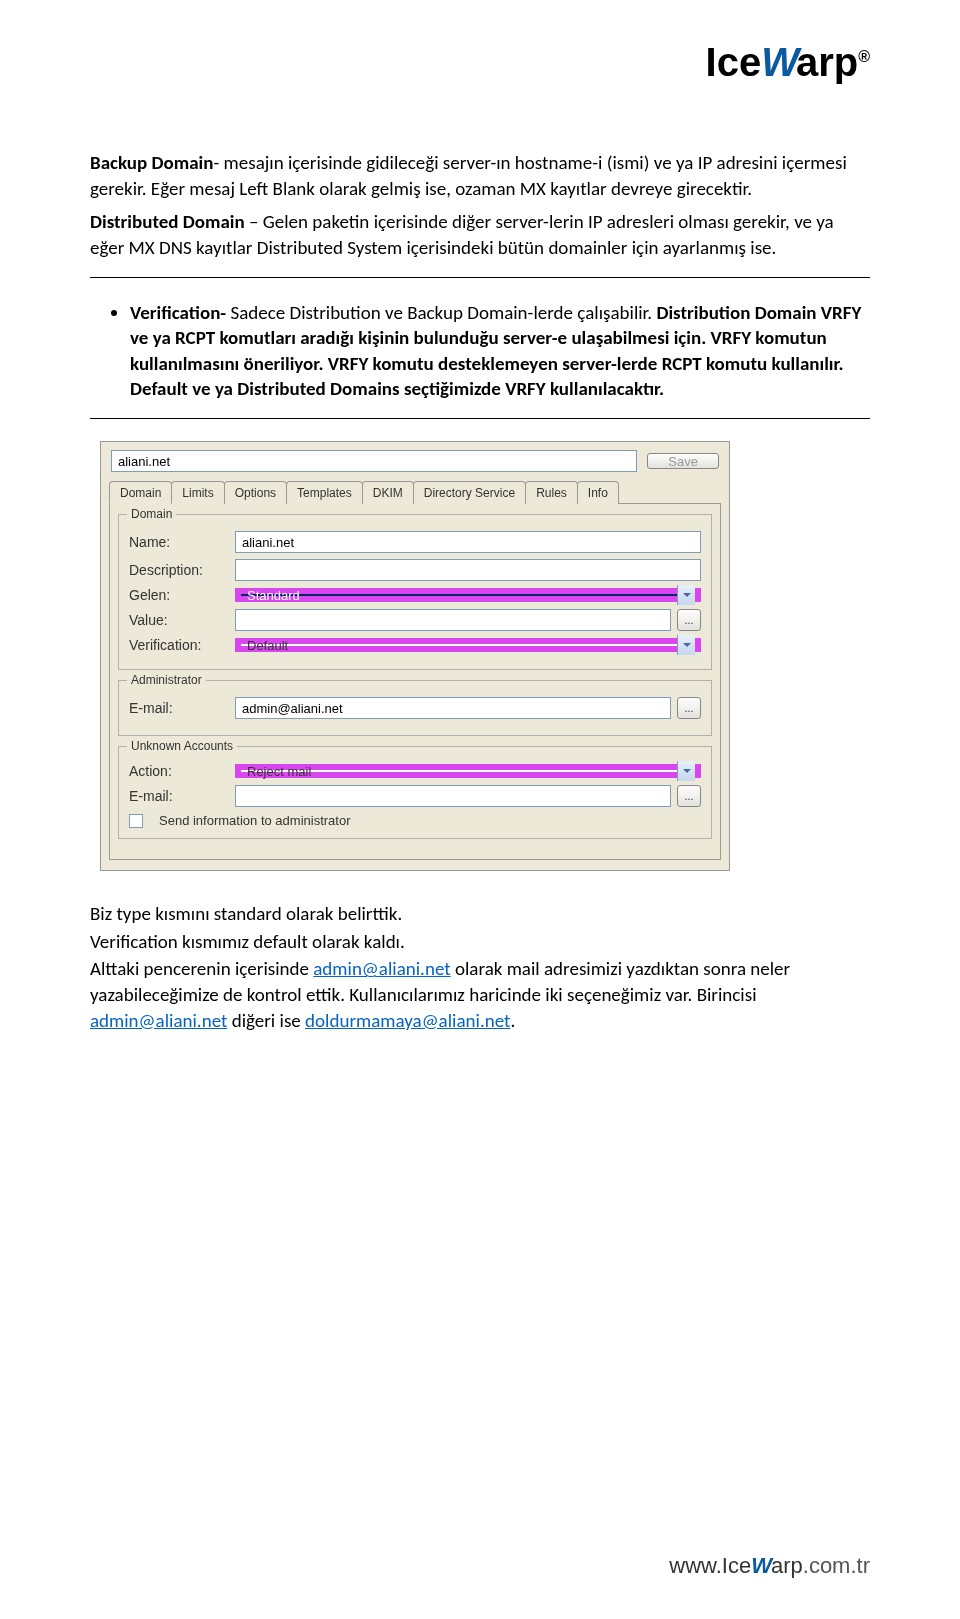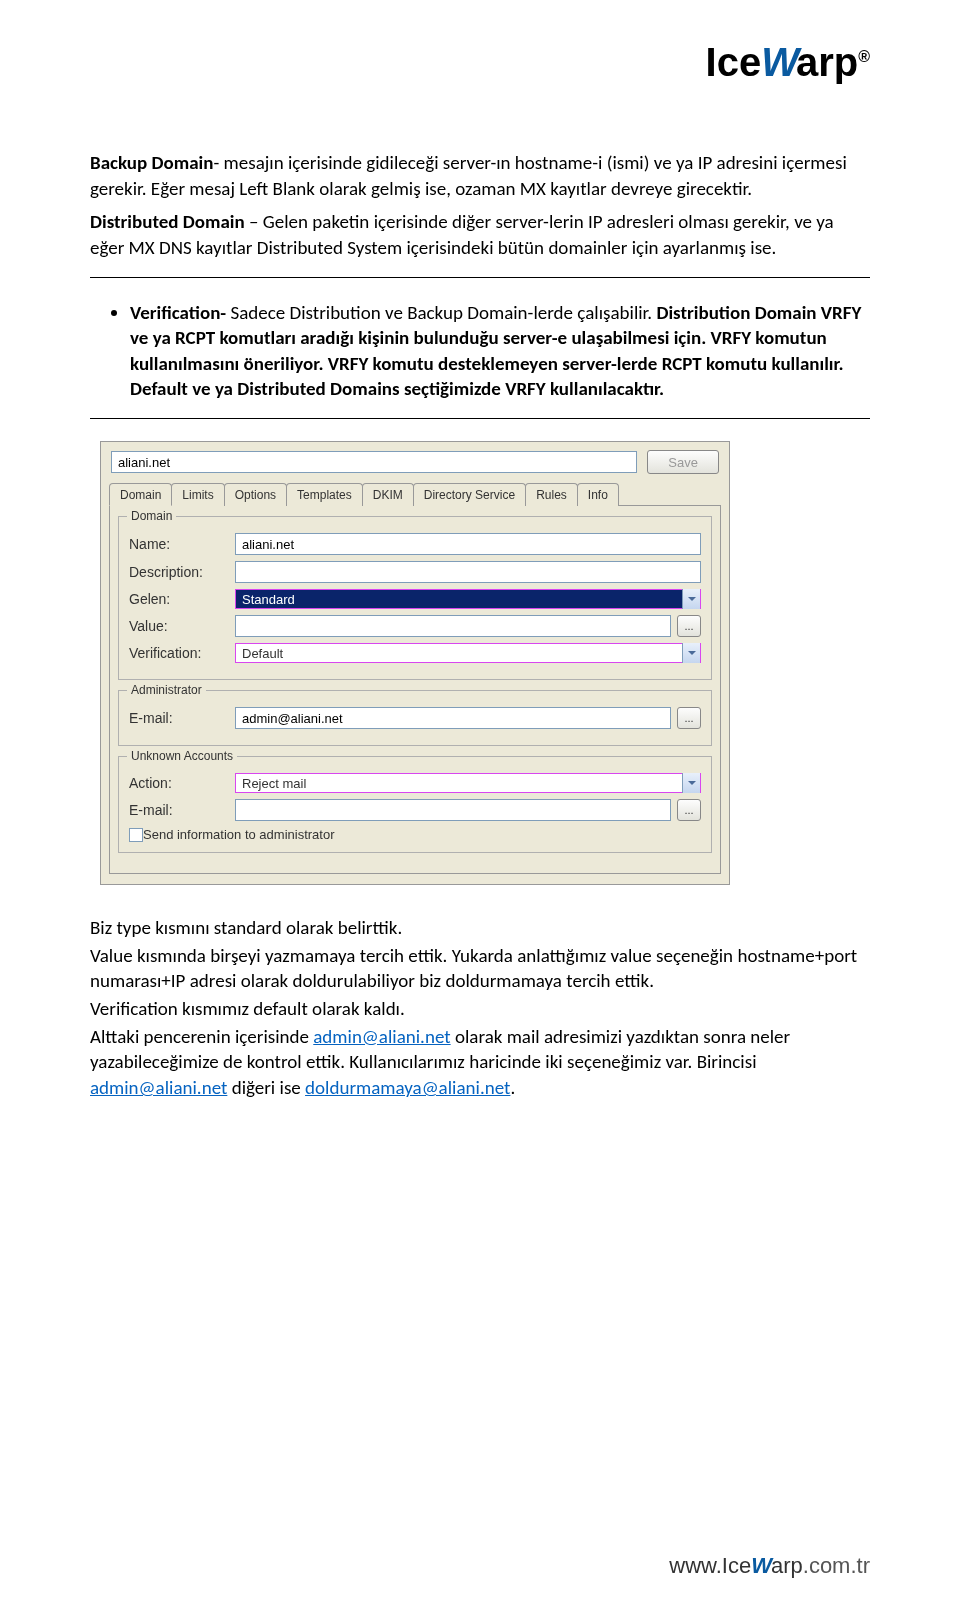--- a/index.html
+++ b/index.html
@@ -49,21 +49,21 @@
   .panel-top input {
     flex: 1;
     height: 22px;
     padding: 2px 6px;
     font-family: Tahoma, Arial, sans-serif;
     font-size: 13px;
     border: 1px solid #7f9db9;
     background: #fff;
   }
   .win-btn {
-    height: 24px;
+    height: 16px;
     padding: 0 20px;
     background: linear-gradient(#fdfdfd, #e3e3dc);
     border: 1px solid #888;
     border-radius: 3px;
     font-family: Tahoma, Arial, sans-serif;
     font-size: 13px;
     cursor: pointer;
     color: #999;
   }
   .tabs {
@@ -125,24 +125,24 @@
     flex: 1;
     height: 22px;
     padding: 2px 6px;
     font-family: Tahoma, Arial, sans-serif;
     font-size: 13px;
     border: 1px solid #7f9db9;
     background: #fff;
   }
   .row-select {
     flex: 1;
-    height: 20px;
-    display: flex;
-    align-items: center;
-    border: 1px solid #d946ef;
+    height: 14px;
+    display: flex;
+    align-items: center;
+    border: 6px solid #d946ef;
     background: #fff;
     position: relative;
   }
   .row-select.highlighted {
     background: #0a246a;
     color: #fff;
   }
   .row-select .sel-text {
     flex: 1;
     padding: 0 6px;
@@ -172,21 +172,21 @@
     border-radius: 3px;
     font-size: 11px;
     cursor: pointer;
     display: flex;
     align-items: center;
     justify-content: center;
   }
   .chk-row {
     display: flex;
     align-items: center;
-    gap: 0;
+    gap: 16px;
     text-align: center;
   }
   .chk {
     width: 14px;
     height: 14px;
     border: 1px solid #7f9db9;
     background: #fff;
     cursor: pointer;
   }
 
@@ -309,21 +309,20 @@
         <div class="chk-row">
           <div class="chk"></div>
           <span>Send information to administrator</span>
         </div>
       </div>
 
     </div>
   </div>
 
   <p class="bottom-para">Biz type kısmını standard olarak belirttik.</p>
-  <p class="bottom-para">Value kısmında birşeyi yazmamaya tercih ettik. Yukarda anlattığımız value seçeneğin hostname+port numarası+IP adresi olarak doldurulabiliyor biz doldurmamaya tercih ettik.</p>
   <p class="bottom-para">Verification kısmımız default olarak kaldı.</p>
   <p class="bottom-para">
     <span>Alttaki pencerenin içerisinde </span><span class="link">admin@aliani.net</span><span> olarak mail adresimizi yazdıktan sonra neler yazabileceğimize de kontrol ettik. Kullanıcılarımız haricinde iki seçeneğimiz var. Birincisi </span><span class="link">admin@aliani.net</span><span> diğeri ise </span><span class="link">doldurmamaya@aliani.net</span><span>.</span>
   </p>
 
 </div>
 
 <div class="footer-logo">
   <span>www.</span><span>Ice</span><span class="fw">W</span><span>arp</span><span class="dom">.com.tr</span>
 </div>

